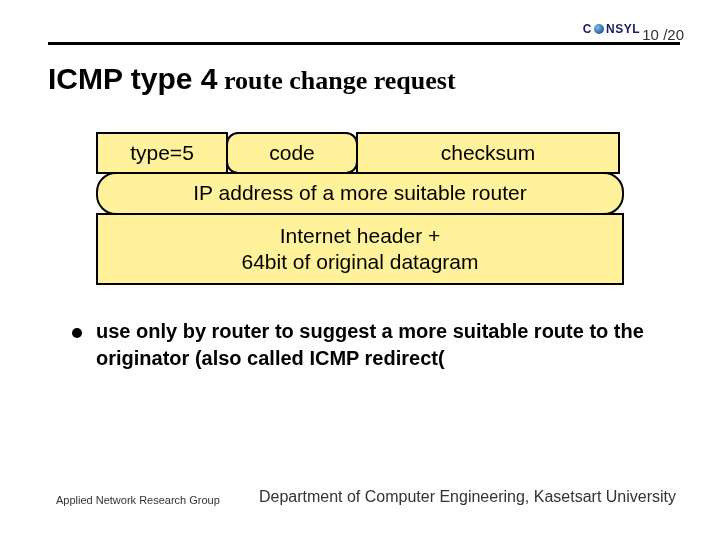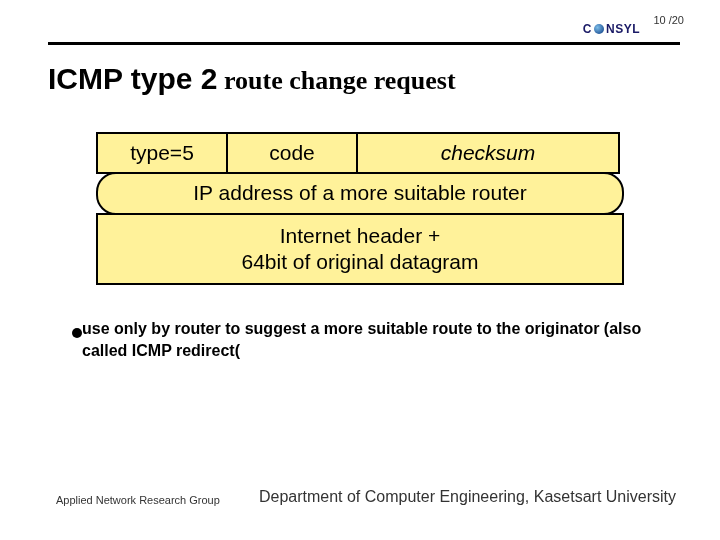--- a/index.html
+++ b/index.html
@@ -14,22 +14,22 @@
     color: #1a1a66;
     display: flex; align-items: center; gap: 1px;
   }
   .logo .globe {
     display: inline-block; width: 10px; height: 10px; border-radius: 50%;
     background: radial-gradient(circle at 35% 35%, #7dbde8 0%, #2a5fa0 70%, #153a66 100%);
     margin: 0 1px;
   }
 
   .pagenum {
-    position: absolute; top: 14px; right: 36px;
-    font-size: 11px; color: #333;
+    position: absolute; top: 26px; right: 36px;
+    font-size: 15px; color: #333;
   }
 
   .title {
     position: absolute; left: 48px; top: 62px;
     font-size: 30px; font-weight: bold;
   }
   .title .sub { font-size: 26px; font-weight: bold; font-family: Liberation Serif, serif; }
 
   .packet {
     position: absolute; left: 96px; top: 132px; width: 528px;
@@ -42,31 +42,31 @@
     border: 2px solid #000;
     margin-top: -2px;
     display: flex; align-items: center; justify-content: center;
     font-size: 21px;
     padding: 6px 4px;
     text-align: center;
     line-height: 1.25;
   }
   .packet .row1 .cell { margin-top: 0; }
   .packet .row1 .c-type { width: 25%; }
-  .packet .row1 .c-code { width: 25%; margin-left: -2px; }
-  .packet .row1 .c-cksum { width: 50%; margin-left: -2px; font-style: italic; }
+  .packet .row1 .c-code { width: 25%; margin-left: -2px; border-radius: 12px; }
+  .packet .row1 .c-cksum { width: 50%; margin-left: -2px; }
   .packet .row2 .c-full { width: 100%; border-radius: 20px; }
   .packet .row3 .c-full { width: 100%; padding: 8px 4px; }
 
   .bullets {
     position: absolute; left: 72px; top: 318px; right: 64px;
   }
   .bullets .item {
-    display: flex; align-items: flex-start; 
-    font-size: 16px; font-weight: bold; line-height: 1.35;
+    display: flex; align-items: flex-start; gap: 14px;
+    font-size: 20px; font-weight: bold; line-height: 1.35;
   }
   .bullets .dot {
     width: 10px; height: 10px; border-radius: 50%; background: #000;
     flex: 0 0 auto; margin-top: 10px;
   }
 
   .footer-left {
     position: absolute; left: 56px; bottom: 34px;
     font-size: 11px; color: #333; text-align: center;
   }
@@ -86,21 +86,21 @@
     <span>NSYL</span>
   </div>
 
   <div class="pagenum">
     <span>10</span><span> /</span><span>20</span>
   </div>
 
   <div class="top-rule"></div>
 
   <div class="title">
-    <span>ICMP type 2</span><span class="sub">  route change request</span>
+    <span>ICMP type 4</span><span class="sub">  route change request</span>
   </div>
 
   <div class="packet">
     <div class="row row1">
       <div class="cell c-type">type=5</div>
       <div class="cell c-code">code</div>
       <div class="cell c-cksum">checksum</div>
     </div>
     <div class="row row2">
       <div class="cell c-full">IP address of a more suitable router</div>

